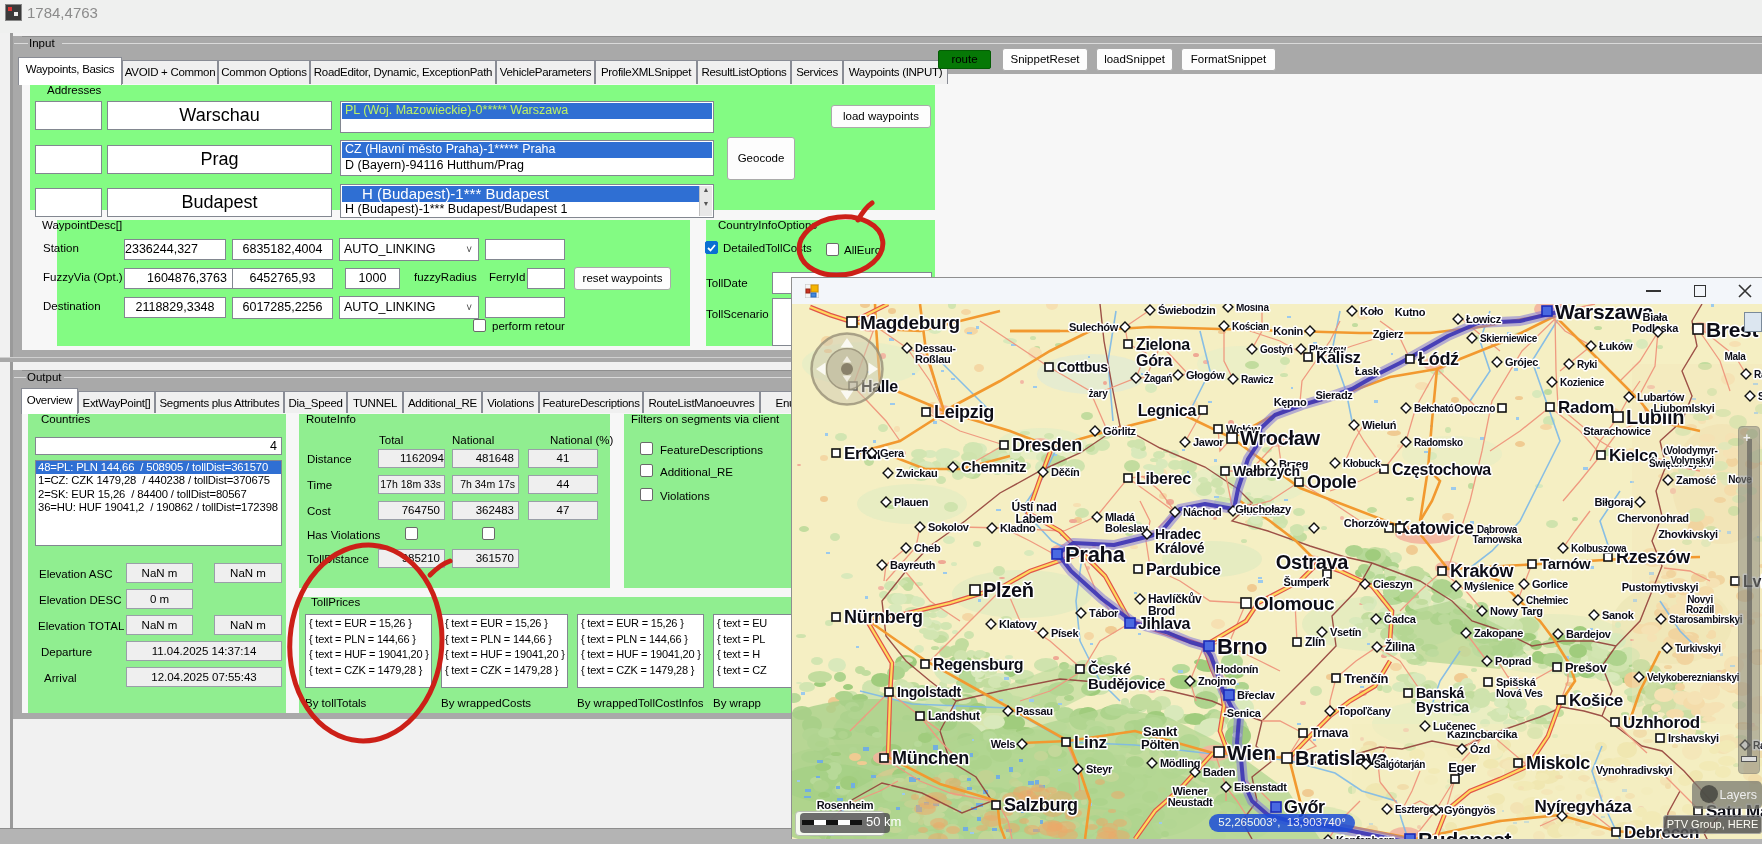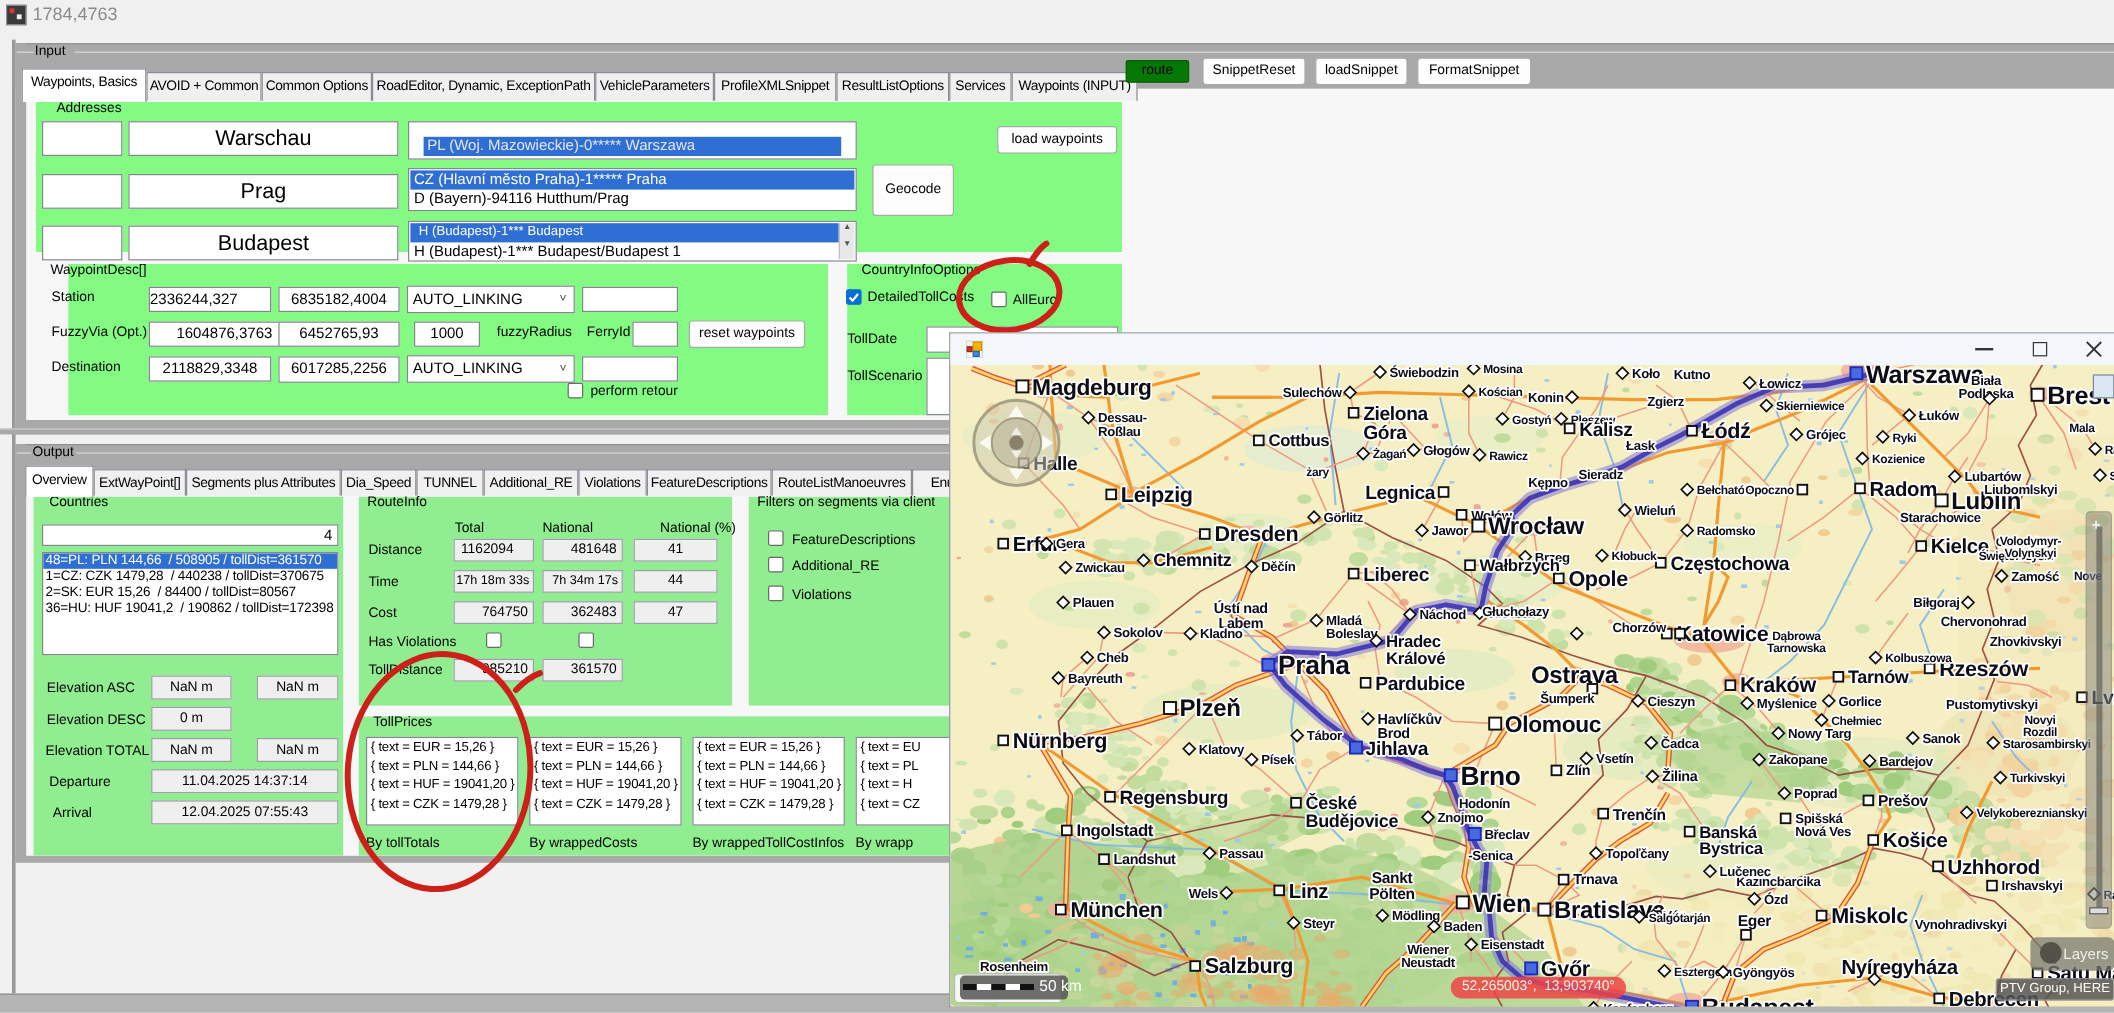--- a/index.html
+++ b/index.html
@@ -48,34 +48,34 @@
   <div class="btn" style="left:938px;top:50px;width:53px;height:19px;background:#067806;border:1px solid #045c04;border-radius:2px;line-height:17px">route</div>
   <div class="btn" style="left:1002px;top:48px;width:86px;height:23px;line-height:21px">SnippetReset</div>
   <div class="btn" style="left:1096px;top:48px;width:77px;height:23px;line-height:21px">loadSnippet</div>
   <div class="btn" style="left:1181px;top:48px;width:95px;height:23px;line-height:21px">FormatSnippet</div>
 
   <div class="grn" style="left:30px;top:85px;width:905px;height:125px"></div>
   <div class="glabel" style="left:47px;top:84px">Addresses</div>
   <div class="tb" style="left:35px;top:101px;width:67px;height:29px"></div>
   <div class="tb" style="left:107px;top:101px;width:225px;height:29px;font-size:18px;text-align:center;line-height:27px">Warschau</div>
   <div class="tb" style="left:340px;top:101px;width:374px;height:32px">
-    <div style="background:#2f6fd3;color:#e5e5e5;font-size:12.5px;height:16px;line-height:15px;padding-left:3px;margin:12px">PL (Woj. Mazowieckie)-0***** Warszawa</div>
+    <div style="background:#2f6fd3;color:#bef264;font-size:12.5px;height:16px;line-height:15px;padding-left:3px;margin:1px">PL (Woj. Mazowieckie)-0***** Warszawa</div>
   </div>
   <div class="btn" style="left:831px;top:105px;width:100px;height:23px;line-height:21px">load waypoints</div>
   <div class="tb" style="left:35px;top:145px;width:67px;height:29px"></div>
   <div class="tb" style="left:107px;top:145px;width:225px;height:29px;font-size:18px;text-align:center;line-height:27px">Prag</div>
   <div class="tb" style="left:340px;top:140px;width:374px;height:36px">
     <div style="background:#2f6fd3;color:#fff;font-size:12.5px;height:16px;line-height:15px;padding-left:3px;margin:1px 1px 0 1px">CZ (Hlavní město Praha)-1***** Praha</div>
     <div style="color:#000;font-size:12.5px;height:16px;line-height:15px;padding-left:4px">D (Bayern)-94116 Hutthum/Prag</div>
   </div>
   <div class="btn" style="left:727px;top:137px;width:68px;height:43px;line-height:41px">Geocode</div>
   <div class="tb" style="left:35px;top:188px;width:67px;height:29px"></div>
   <div class="tb" style="left:107px;top:188px;width:225px;height:29px;font-size:18px;text-align:center;line-height:27px">Budapest</div>
   <div class="tb" style="left:340px;top:184px;width:374px;height:34px">
-    <div style="background:#2f6fd3;color:#fff;font-size:11px;height:16px;line-height:15px;padding-left:7px;margin:1px 14px 0 1px">H (Budapest)-1*** Budapest</div>
+    <div style="background:#2f6fd3;color:#fff;font-size:15px;height:16px;line-height:15px;padding-left:20px;margin:1px 14px 0 1px">H (Budapest)-1*** Budapest</div>
     <div style="color:#000;font-size:12.5px;height:16px;line-height:15px;padding-left:4px">H (Budapest)-1*** Budapest/Budapest 1</div>
     <div style="position:absolute;right:1px;top:1px;width:13px;height:30px;background:#e8e8e8;border-left:1px solid #c0c0c0;font-size:7px;color:#555;text-align:center">▲<br><br>▼</div>
   </div>
 
   <div class="grn" style="left:57px;top:220px;width:633px;height:126px"></div>
   <div class="glabel" style="left:42px;top:219px">WaypointDesc[]</div>
   <div class="lbl" style="left:43px;top:242px">Station</div>
   <div class="tb" style="left:124px;top:239px;width:102px;height:21px;text-align:left;line-height:19px">2336244,327</div>
   <div class="tb" style="left:232px;top:239px;width:101px;height:21px;text-align:center;line-height:19px">6835182,4004</div>
   <div class="tb" style="left:339px;top:238px;width:140px;height:23px;line-height:21px;padding-left:4px">AUTO_LINKING<span style="position:absolute;right:6px;top:0px;color:#444;font-size:10px">˅</span></div>
@@ -152,21 +152,21 @@
   <div class="gb" style="left:126px;top:641px;width:156px;height:20px;line-height:18px">11.04.2025 14:37:14</div>
   <div class="lbl" style="left:44px;top:672px">Arrival</div>
   <div class="gb" style="left:126px;top:667px;width:156px;height:20px;line-height:18px">12.04.2025 07:55:43</div>
 
   <div class="grn2" style="left:299px;top:414px;width:311px;height:174px"></div>
   <div class="glabel" style="left:306px;top:413px">RouteInfo</div>
   <div class="lbl" style="left:379px;top:434px">Total</div>
   <div class="lbl" style="left:452px;top:434px">National</div>
   <div class="lbl" style="left:550px;top:434px">National (%)</div>
   <div class="lbl" style="left:307px;top:453px">Distance</div>
-  <div class="gb" style="left:378px;top:449px;width:67px;height:19px;text-align:right;line-height:17px;padding-right:16px">1162094</div>
+  <div class="gb" style="left:378px;top:449px;width:67px;height:19px;text-align:right;line-height:17px;padding-right:0">1162094</div>
   <div class="gb" style="left:452px;top:449px;width:67px;height:19px;text-align:right;line-height:17px;padding-right:4px">481648</div>
   <div class="gb" style="left:528px;top:449px;width:70px;height:19px;line-height:17px">41</div>
   <div class="lbl" style="left:307px;top:479px">Time</div>
   <div class="gb" style="left:378px;top:475px;width:67px;height:19px;text-align:right;line-height:17px;padding-right:3px;font-size:10.5px">17h 18m 33s</div>
   <div class="gb" style="left:452px;top:475px;width:67px;height:19px;text-align:right;line-height:17px;padding-right:3px;font-size:10.5px">7h 34m 17s</div>
   <div class="gb" style="left:528px;top:475px;width:70px;height:19px;line-height:17px">44</div>
   <div class="lbl" style="left:307px;top:505px">Cost</div>
   <div class="gb" style="left:378px;top:501px;width:67px;height:19px;text-align:right;line-height:17px;padding-right:4px">764750</div>
   <div class="gb" style="left:452px;top:501px;width:67px;height:19px;text-align:right;line-height:17px;padding-right:4px">362483</div>
   <div class="gb" style="left:528px;top:501px;width:70px;height:19px;line-height:17px">47</div>
@@ -2618,21 +2618,21 @@
       <div class="abs" style="left:3px;top:507px;width:90px;height:25px;background:#fff;opacity:0.85;border-radius:4px;border:1px solid #bbb"></div>
       <div class="abs" style="left:8px;top:509px;width:90px;height:20px;background:#555;opacity:0.85;border-radius:4px"></div>
       <svg class="abs" style="left:10px;top:512px" width="60" height="12">
           <rect x="0" y="4" width="60" height="5" fill="#fff"></rect>
           <rect x="0" y="4" width="12" height="5" fill="#111"></rect>
           <rect x="24" y="4" width="12" height="5" fill="#111"></rect>
           <rect x="48" y="4" width="12" height="5" fill="#111"></rect>
         </svg>
       <div class="abs" style="left:74px;top:510px;font-size:13px;color:#fff">50 km</div>
       
-      <div class="abs" style="left:417px;top:510px;width:146px;height:18px;background:#ef4444;opacity:0.85;border-radius:9px;color:#fff;font-size:11.5px;text-align:center;line-height:17px">52,265003°,&nbsp; 13,903740°</div>
+      <div class="abs" style="left:417px;top:510px;width:146px;height:18px;background:#1d4ed8;opacity:0.85;border-radius:9px;color:#fff;font-size:11.5px;text-align:center;line-height:17px">52,265003°,&nbsp; 13,903740°</div>
       
       <div class="abs" style="right:0px;top:477px;width:70px;height:28px;background:#7a7a70;opacity:0.75;border-radius:5px"></div>
       <div class="abs" style="right:44px;top:481px;width:18px;height:18px;background:#4a4a44;border-radius:50%;opacity:0.9"></div>
       <div class="abs" style="right:5px;top:484px;font-size:12.5px;color:#eee">Layers</div>
       
       <div class="abs" style="right:0px;top:511px;width:99px;height:19px;background:#555;opacity:0.85;border:1px solid #999;border-radius:3px;color:#fff;font-size:11px;text-align:center;line-height:17px">PTV Group, HERE</div>
     </div>
   </div>
 
   <svg class="abs" style="left:280px;top:535px;z-index:6" width="180" height="220" viewBox="0 0 180 220">

